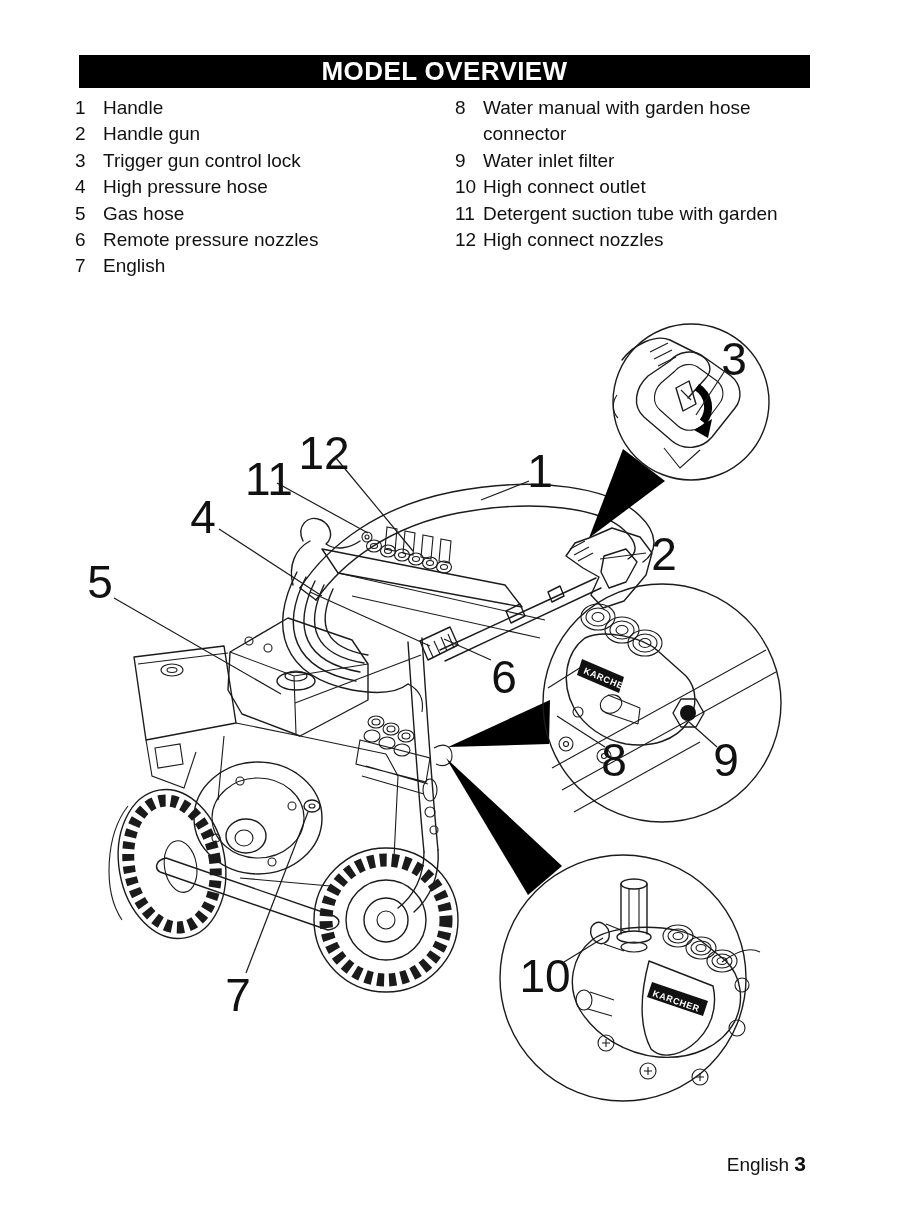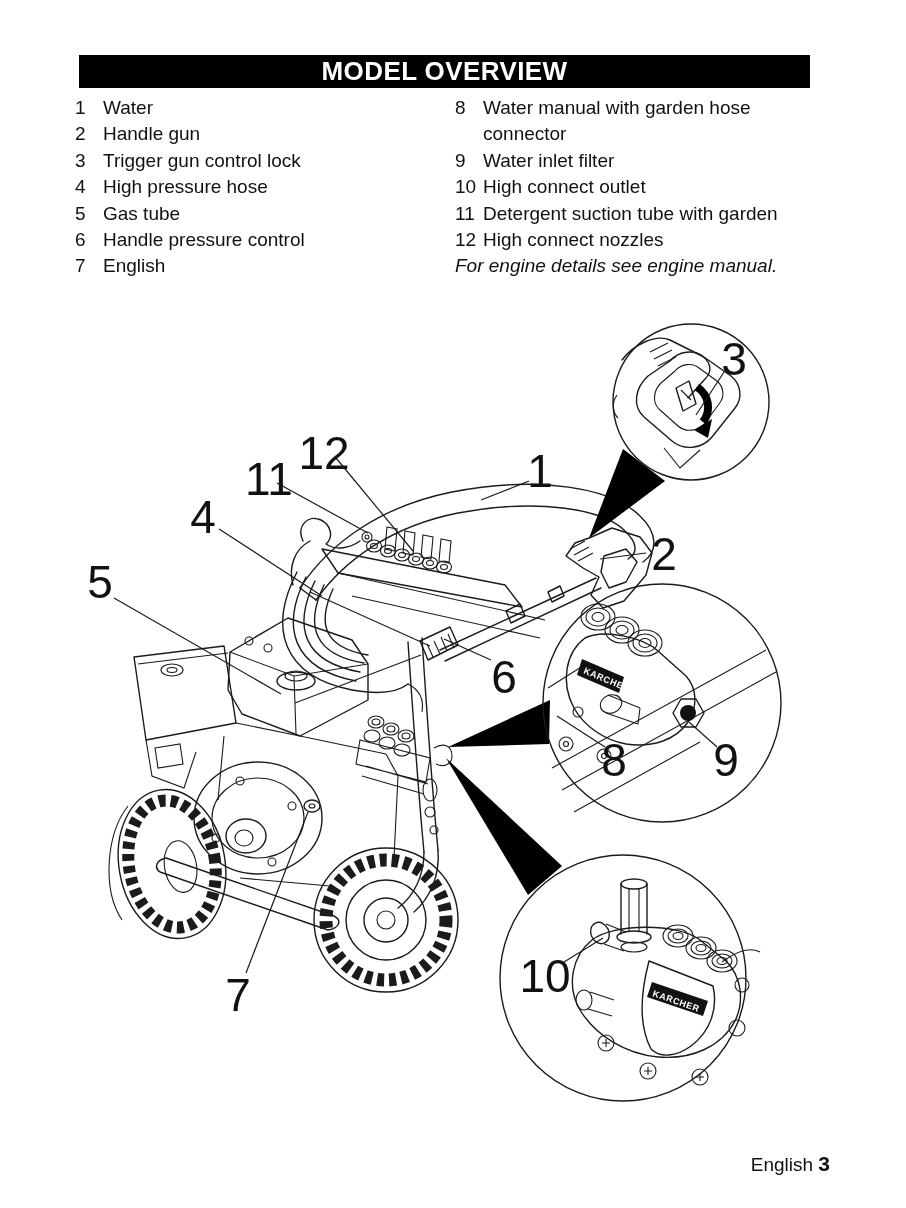--- a/index.html
+++ b/index.html
@@ -15,21 +15,21 @@
     color:#fff;font-size:26px;font-weight:bold;letter-spacing:.4px;line-height:33px;
   }
   .plist{position:absolute;top:95px;font-size:19px;line-height:26.4px;}
   .plist.left{left:75px;width:376px;}
   .plist.right{left:455px;width:352px;}
   .row{display:flex;align-items:flex-start;}
   .row .num{flex:0 0 28px;}
   .row .lbl{flex:1 1 auto;}
   .note{font-style:italic;}
   .figure{position:absolute;left:0;top:0;width:906px;height:1208px;}
-  .footer{position:absolute;top:1152px;right:76px;font-size:19px;white-space:nowrap;}
+  .footer{position:absolute;top:1152px;right:100px;font-size:19px;white-space:nowrap;}
   .footer .pgnum{font-weight:bold;font-size:21px;}
   
   svg .ln{fill:none;stroke:#1b1b1b;stroke-width:1.4;stroke-linecap:round;stroke-linejoin:round;}
   svg .thin{fill:none;stroke:#1b1b1b;stroke-width:1.1;}
   svg .leader{fill:none;stroke:#1b1b1b;stroke-width:1.2;}
   svg .blk{fill:#000;stroke:none;}
   svg .tread{fill:none;stroke:#1b1b1b;}
   svg .callout{font-family:"Liberation Sans","DejaVu Sans",sans-serif;font-size:46px;fill:#111;}
   svg .brand{font-family:"Liberation Sans","DejaVu Sans",sans-serif;font-size:9px;font-weight:bold;fill:#fff;letter-spacing:.6px;}
 </style>
@@ -38,41 +38,41 @@
 
 <div class="page">
 
   <div class="header-bar">
     <span class="title">MODEL OVERVIEW</span>
   </div>
 
   <div class="plist left">
     <div class="row">
       <span class="num">1</span>
-      <span class="lbl">Water</span>
+      <span class="lbl">Handle</span>
     </div>
     <div class="row">
       <span class="num">2</span>
       <span class="lbl">Handle gun</span>
     </div>
     <div class="row">
       <span class="num">3</span>
       <span class="lbl">Trigger gun control lock</span>
     </div>
     <div class="row">
       <span class="num">4</span>
       <span class="lbl">High pressure hose</span>
     </div>
     <div class="row">
       <span class="num">5</span>
-      <span class="lbl">Gas tube</span>
+      <span class="lbl">Gas hose</span>
     </div>
     <div class="row">
       <span class="num">6</span>
-      <span class="lbl">Handle pressure control</span>
+      <span class="lbl">Remote pressure nozzles</span>
     </div>
     <div class="row">
       <span class="num">7</span>
       <span class="lbl">English</span>
     </div>
   </div>
 
   <div class="plist right">
     <div class="row">
       <span class="num">8</span>
@@ -87,21 +87,20 @@
       <span class="lbl">High connect outlet</span>
     </div>
     <div class="row">
       <span class="num">11</span>
       <span class="lbl">Detergent suction tube with garden</span>
     </div>
     <div class="row">
       <span class="num">12</span>
       <span class="lbl">High connect nozzles</span>
     </div>
-    <div class="note">For engine details see engine manual.</div>
   </div>
 
   <svg class="figure" viewBox="0 0 906 1208" aria-hidden="true">
 
     <g>
 
       <path class="ln" d="M 300 588 C 330 542 382 506 452 492 C 540 475 612 488 640 516 C 658 533 658 552 643 562"></path>
       <path class="ln" d="M 316 600 C 344 560 392 526 458 513 C 538 498 602 509 624 530 C 638 543 638 553 628 559"></path>
       <path class="ln" d="M 300 588 L 316 600"></path>
       <path class="ln" d="M 293 585 C 288 566 295 549 310 541"></path>

